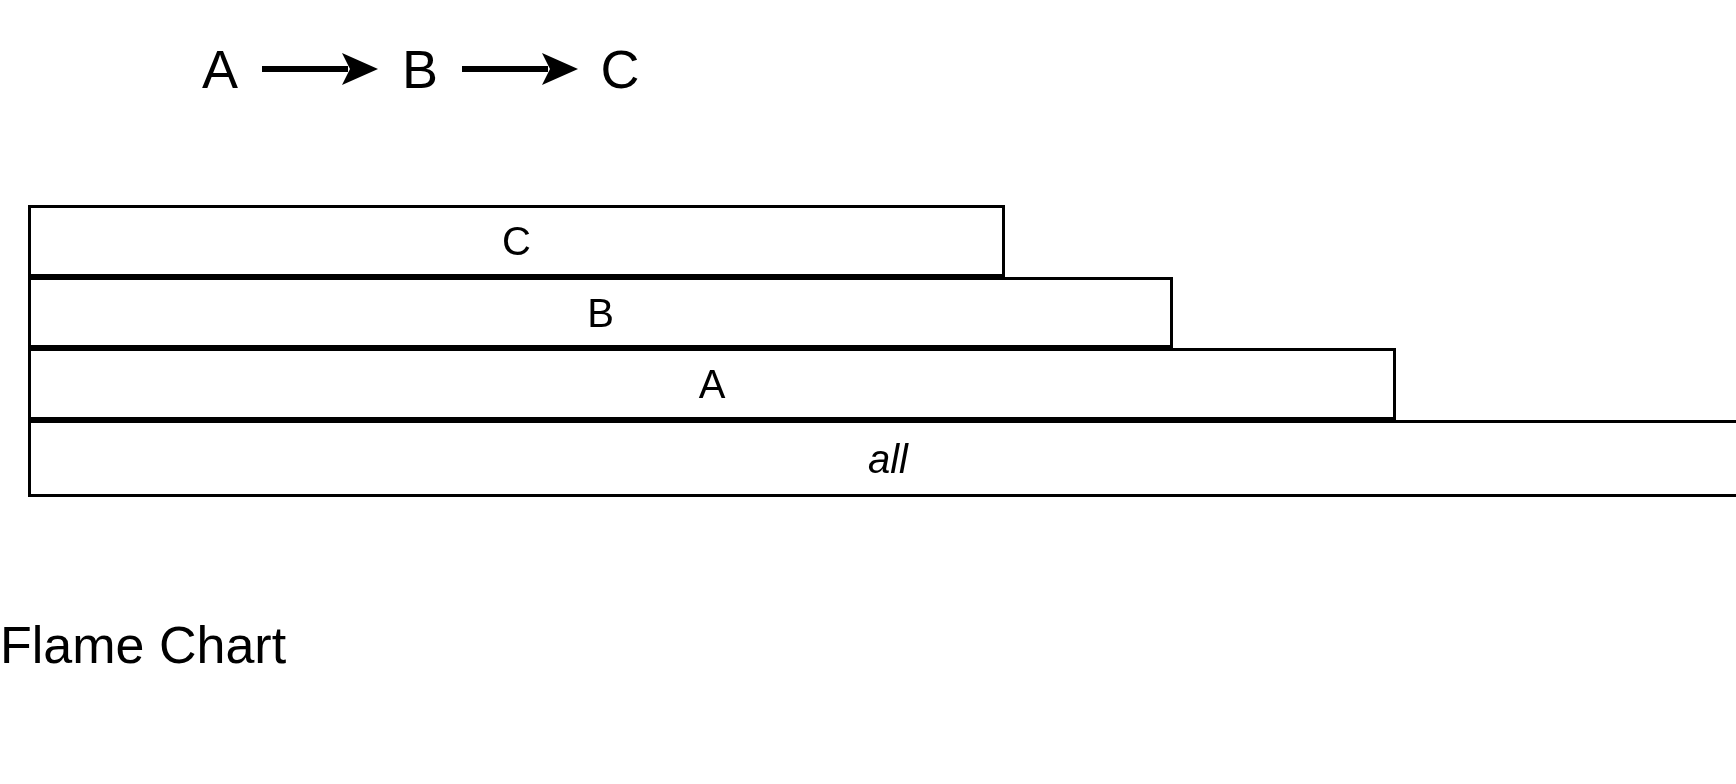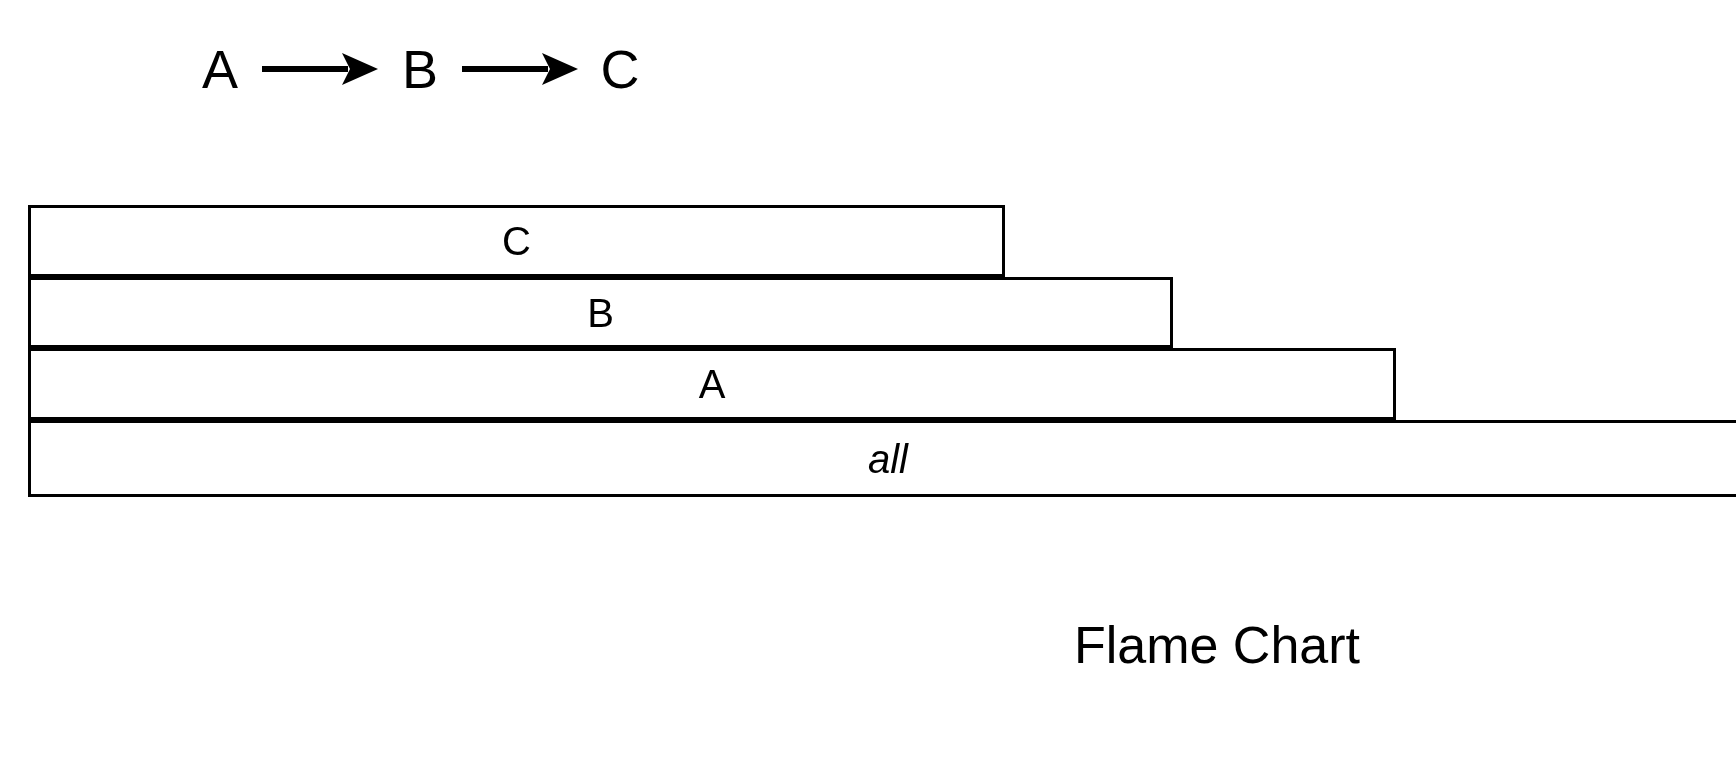--- a/index.html
+++ b/index.html
@@ -71,21 +71,21 @@
     white-space: pre;
     user-select: none;
   }
 
   
   #chart-title {
     position: absolute;
     left: 0;
     top: 614px;
     width: 1360px;
-    text-align: right;
+    text-align: left;
     font-size: 52px;
     line-height: 1.2;
     color: #000000;
     white-space: pre;
   }
 </style>
 </head>
 <body>
 
 <div id="page">

